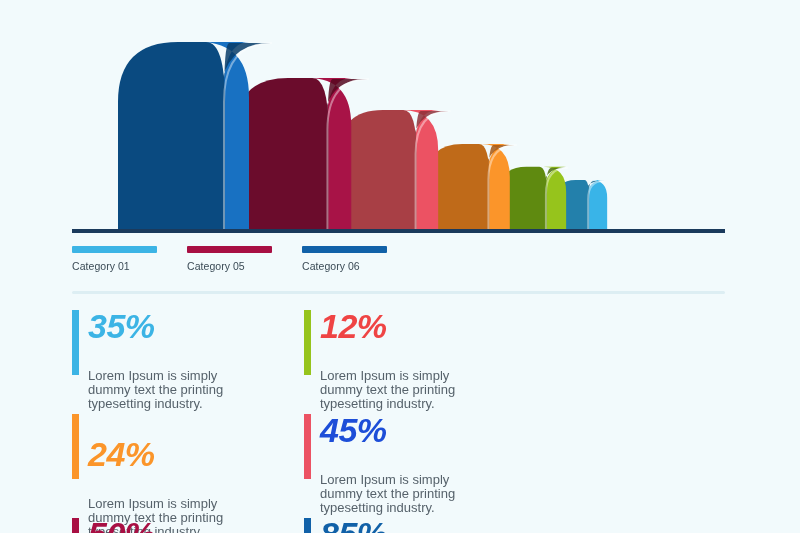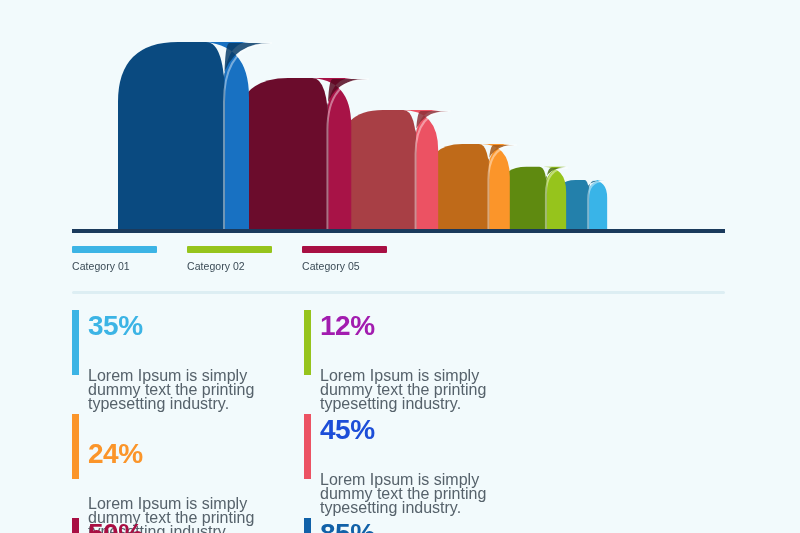--- a/index.html
+++ b/index.html
@@ -96,28 +96,29 @@
     height: 65px;
     flex: 0 0 auto;
     margin-top: 2px;
     margin-right: 9px;
   }
   .stat-body {
     flex: 1 1 auto;
     padding-top: 0px;
   }
   .stat-value {
-    font-size: 28px;
+    font-size: 34px;
     font-weight: bold;
     line-height: 36px;
     letter-spacing: -0.5px;
     margin-bottom: 2px;
+    font-style: italic;
   }
   .stat-desc {
-    font-size: 16px;
+    font-size: 13px;
     line-height: 14px;
     color: #56626b;
     max-width: 175px;
     margin-top: 25px;
   }
 </style>
 </head>
 <body style="background: rgb(242, 250, 252);">
 
 <div class="page" style="background: rgb(242, 250, 252);">
@@ -165,43 +166,43 @@
       <rect id="funnel-baseline" x="72" y="229" width="653" height="4" fill="#1b3a5c"></rect>
     </svg>
   </div>
 
   <div class="legend" id="legend">
       <div class="legend-item">
         <div class="legend-swatch" style="background: rgb(60, 180, 229);"></div>
         <div class="legend-label">Category 01</div>
       </div>
       <div class="legend-item">
-        <div class="legend-swatch" style="background: rgb(150, 196, 28);"></div>
-        <div class="legend-label">Category 02</div>
-      </div>
-      <div class="legend-item">
         <div class="legend-swatch" style="background: rgb(168, 15, 67);"></div>
         <div class="legend-label">Category 05</div>
       </div>
+      <div class="legend-item">
+        <div class="legend-swatch" style="background: rgb(17, 97, 168);"></div>
+        <div class="legend-label">Category 06</div>
+      </div>
     </div>
 
   <div class="divider"></div>
 
   <div class="stats" id="stats">
       <div class="stat">
         <div class="stat-bar" style="background: rgb(60, 180, 229);"></div>
         <div class="stat-body">
           <div class="stat-value" style="color: rgb(60, 180, 229);">35%</div>
           <div class="stat-desc">Lorem Ipsum is simply dummy text the printing typesetting industry.</div>
         </div>
       </div>
       <div class="stat">
         <div class="stat-bar" style="background: rgb(150, 196, 28);"></div>
         <div class="stat-body">
-          <div class="stat-value" style="color: #a21caf;">12%</div>
+          <div class="stat-value" style="color: #ef4444;">12%</div>
           <div class="stat-desc">Lorem Ipsum is simply dummy text the printing typesetting industry.</div>
         </div>
       </div>
       <div class="stat">
         <div class="stat-bar" style="background: rgb(251, 149, 42);"></div>
         <div class="stat-body">
           <div class="stat-value" style="color: rgb(251, 149, 42); margin-top: 24px;">24%</div>
           <div class="stat-desc">Lorem Ipsum is simply dummy text the printing typesetting industry.</div>
         </div>
       </div>

